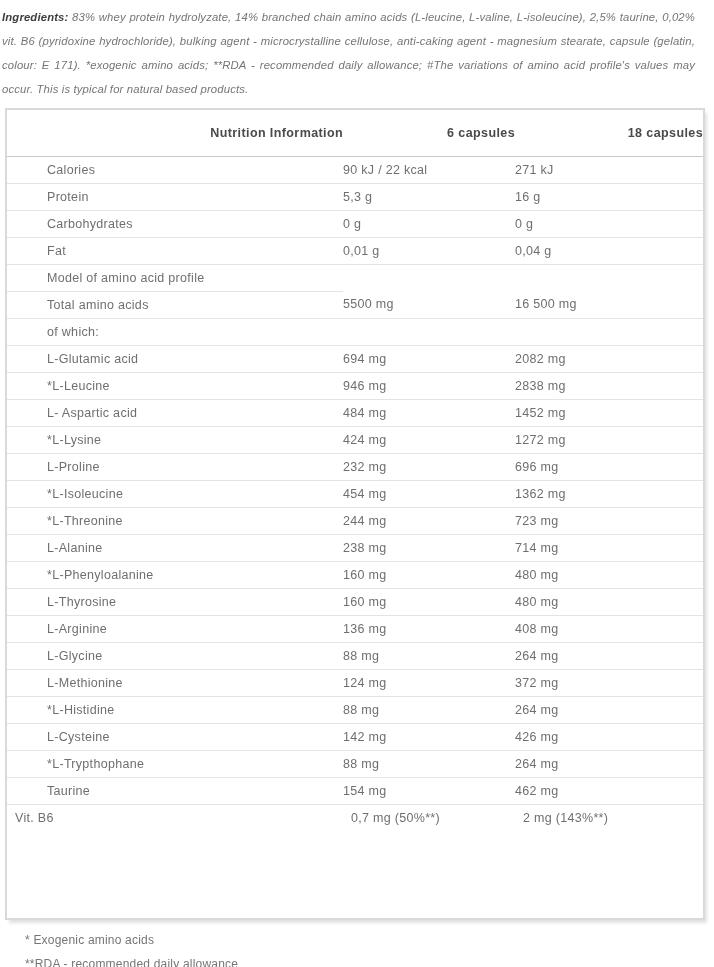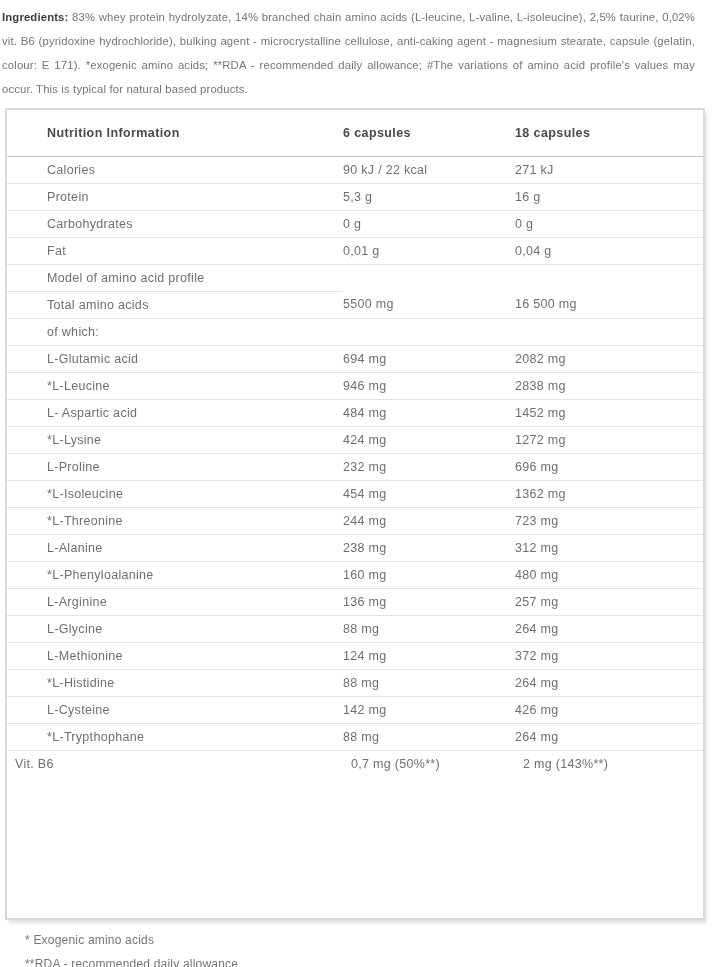--- a/index.html
+++ b/index.html
@@ -14,20 +14,21 @@
 
   
   .ingredients {
     margin: 0;
     padding: 5px 19px 0 2px;
     font-size: 11.3px;
     line-height: 24px;
     letter-spacing: 0.15px;
     color: #757575;
     text-align: justify;
+    font-style: italic;
   }
   .ingredients .lead {
     font-weight: bold;
     color: #3d3d3d;
   }
 
   
   .card {
     margin: 7px 0 0 5px;
     width: 700px;
@@ -39,21 +40,21 @@
   }
   table {
     width: 100%;
     border-collapse: collapse;
     table-layout: fixed;
   }
   col.c1 { width: 336px; }
   col.c2 { width: 172px; }
   th {
     height: 46px;
-    text-align: left;
+    text-align: right;
     vertical-align: middle;
     font-size: 12.5px;
     font-weight: bold;
     letter-spacing: 0.4px;
     color: #4a4a4a;
     border-bottom: 1px solid #c9c9c9;
     padding: 0;
   }
   td {
     height: 27px;
@@ -174,31 +175,36 @@
     <td>1362 mg</td>
   </tr>
           <tr>
     <td>*L-Threonine</td>
     <td>244 mg</td>
     <td>723 mg</td>
   </tr>
           <tr>
     <td>L-Alanine</td>
     <td>238 mg</td>
-    <td>312 mg</td>
+    <td>714 mg</td>
   </tr>
           <tr>
     <td>*L-Phenyloalanine</td>
     <td>160 mg</td>
     <td>480 mg</td>
   </tr>
           <tr>
+    <td>L-Thyrosine</td>
+    <td>160 mg</td>
+    <td>480 mg</td>
+  </tr>
+          <tr>
     <td>L-Arginine</td>
     <td>136 mg</td>
-    <td>257 mg</td>
+    <td>408 mg</td>
   </tr>
           <tr>
     <td>L-Glycine</td>
     <td>88 mg</td>
     <td>264 mg</td>
   </tr>
           <tr>
     <td>L-Methionine</td>
     <td>124 mg</td>
     <td>372 mg</td>
@@ -212,20 +218,25 @@
     <td>L-Cysteine</td>
     <td>142 mg</td>
     <td>426 mg</td>
   </tr>
           <tr>
     <td>*L-Trypthophane</td>
     <td>88 mg</td>
     <td>264 mg</td>
   </tr>
           <tr>
+    <td>Taurine</td>
+    <td>154 mg</td>
+    <td>462 mg</td>
+  </tr>
+          <tr>
     <td>Vit. B6</td>
     <td>0,7 mg (50%**)</td>
     <td>2 mg (143%**)</td>
   </tr>
         </tbody>
     </table>
   </div>
 
   <p class="footnote first">* Exogenic amino acids</p>
   <p class="footnote second">**RDA - recommended daily allowance</p>

